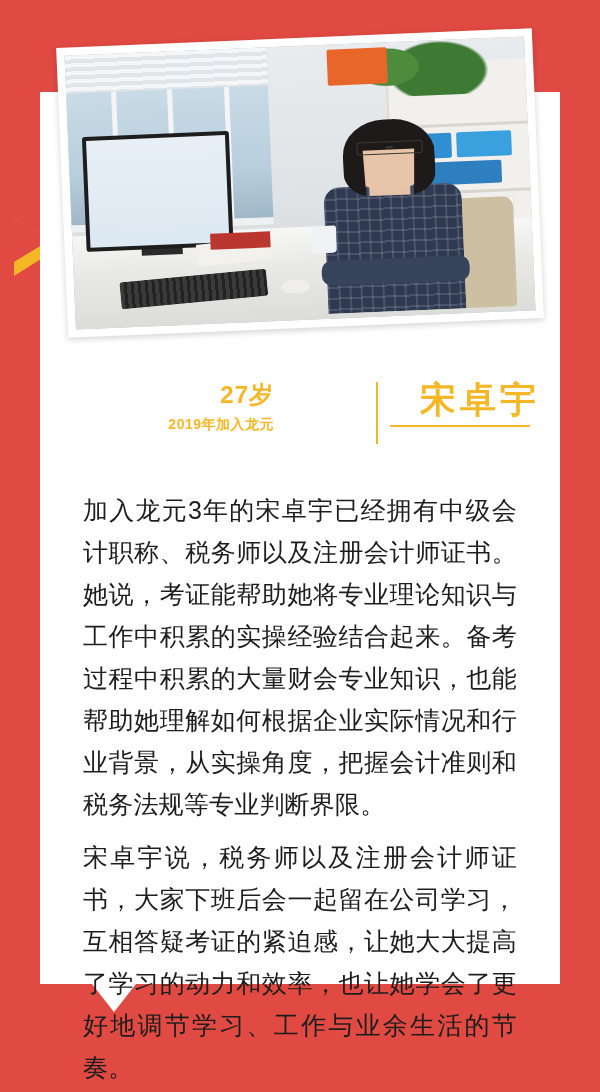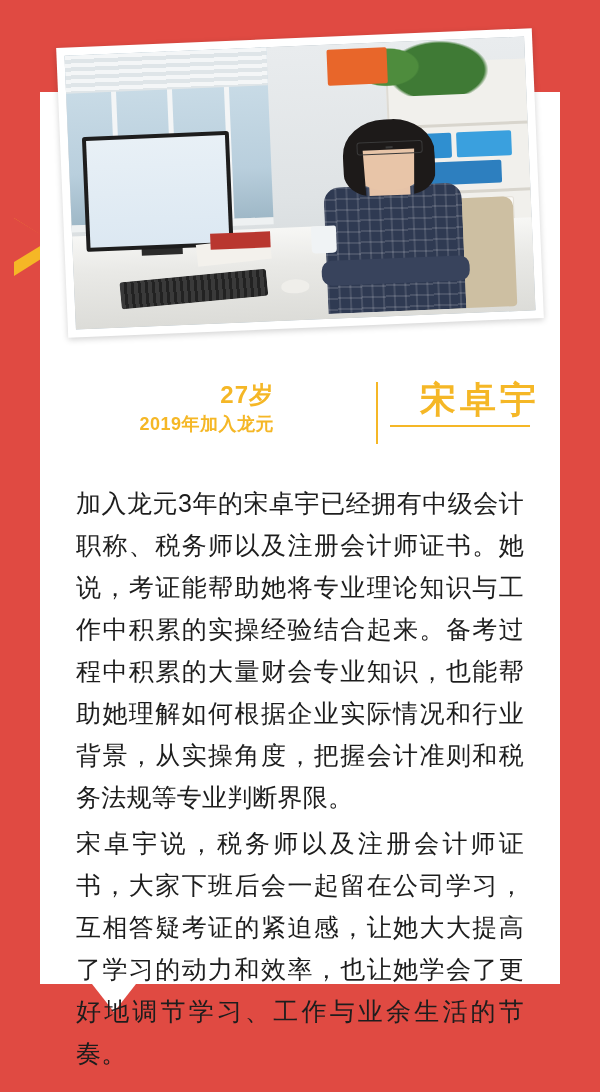--- a/index.html
+++ b/index.html
@@ -225,21 +225,21 @@
     text-align: right;
     color: #f5b726;
     font-weight: bold;
   }
   .age {
     font-size: 24px;
     line-height: 30px;
     letter-spacing: 1px;
   }
   .join-year {
-    font-size: 18px;
+    font-size: 14px;
     line-height: 28px;
     letter-spacing: 0.5px;
   }
   .name-divider {
     position: absolute;
     left: 336px;
     top: 2px;
     width: 2px;
     height: 62px;
     background: #f5b726;
@@ -278,21 +278,21 @@
     left: 72px;
     top: 478px;
     width: 456px;
     color: #1d1d1d;
     font-size: 25px;
     line-height: 42px;
     letter-spacing: 0.2px;
     text-align: justify;
   }
   .body-text p {
-    margin: 4px;
+    margin: 11px;
   }
 </style>
 </head>
 <body>
 
 <div class="poster">
 
   <div class="triangle-mark"></div>
 
   <div class="card"></div>

